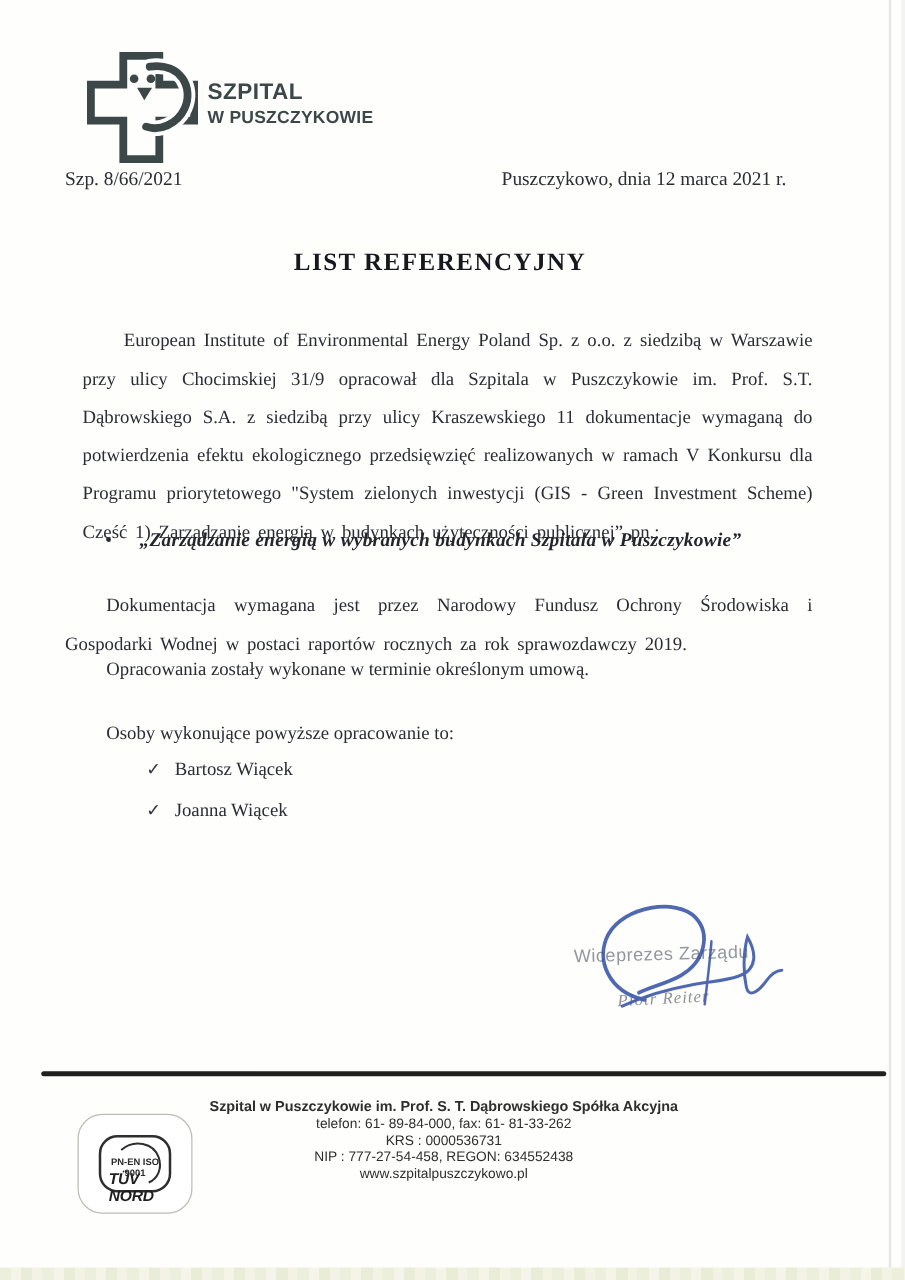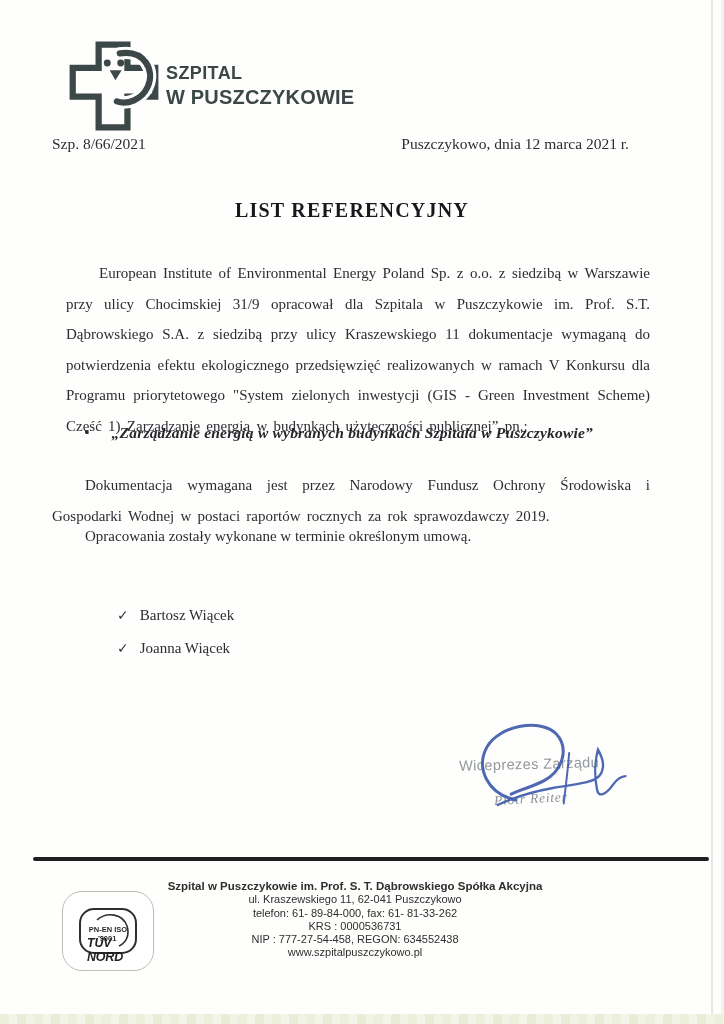--- a/index.html
+++ b/index.html
@@ -8,21 +8,21 @@
   
   .scan-line-right{position:absolute;top:0;bottom:0;right:11px;width:2px;background:rgba(130,136,140,.20);}
   .scan-edge-right{position:absolute;top:0;bottom:0;right:0;width:3px;background:rgba(150,152,150,.10);}
   .scan-band{position:absolute;left:0;right:0;bottom:0;height:10px;
       background:repeating-linear-gradient(90deg,#ecefdb 0 9px,#f4f5e8 9px 17px,#e9ecd6 17px 26px,#f2f3e4 26px 34px);}
   
   .logo-mark{position:absolute;left:66px;top:38px;}
   .logo-text{position:absolute;left:166px;top:62px;font-family:"Liberation Sans",sans-serif;
       color:#3c4747;font-weight:bold;line-height:1.25;}
   .logo-text .l1{font-size:18px;letter-spacing:.4px;}
-  .logo-text .l2{font-size:20px;letter-spacing:.2px;}
+  .logo-text .l2{font-size:14px;letter-spacing:.2px;}
   .ref-number{position:absolute;left:52px;top:135px;font-size:15.5px;}
   .date-line{position:absolute;right:95px;top:135px;font-size:15.5px;}
   
   .doc-title{position:absolute;left:0;right:20px;top:199px;text-align:center;
       font-size:20px;font-weight:bold;color:#17181d;letter-spacing:1.2px;}
   
   .body-par{position:absolute;left:52px;right:74px;font-size:15px;line-height:30.5px;
       text-align:justify;text-indent:33px;word-spacing:2.5px;}
   .p1{top:243px;margin-left:14px;}
   .p2{top:455px;}
@@ -89,20 +89,21 @@
   <p class="body-par p1">European Institute of Environmental Energy Poland Sp. z o.o. z siedzibą w Warszawie przy ulicy Chocimskiej 31/9 opracował dla Szpitala w Puszczykowie im. Prof. S.T. Dąbrowskiego S.A. z siedzibą przy ulicy Kraszewskiego 11 dokumentacje wymaganą do potwierdzenia efektu ekologicznego przedsięwzięć realizowanych w ramach V Konkursu dla Programu priorytetowego "System zielonych inwestycji (GIS - Green Investment Scheme) Część 1) Zarządzanie energią w budynkach użyteczności publicznej” pn.:</p>
 
   <div class="bullet-row">
     <span class="bullet-dot">•</span>
     <span class="bullet-text">„Zarządzanie energią w wybranych budynkach Szpitala w Puszczykowie”</span>
   </div>
 
   <p class="body-par p2">Dokumentacja wymagana jest przez Narodowy Fundusz Ochrony Środowiska i Gospodarki Wodnej w postaci raportów rocznych za rok sprawozdawczy 2019.</p>
 
   <div class="single-line p3">Opracowania zostały wykonane w terminie określonym umową.</div>
+  <div class="single-line p4">Osoby wykonujące powyższe opracowanie to:</div>
 
   <div class="author-row a1">
     <span class="check">✓</span>
     <span>Bartosz Wiącek</span>
   </div>
   <div class="author-row a2">
     <span class="check">✓</span>
     <span>Joanna Wiącek</span>
   </div>
 
@@ -116,21 +117,20 @@
         <path stroke-width="2.4" d="M44 82 C64 74 84 70 100 68 C116 66 128 66 138 63 C146 61 150 56 151 50 C152 44 150 38 147 32 C143 44 142 60 144 72 C145 80 152 78 160 68 C164 63 169 60 173 60"></path>
         <path stroke-width="2" d="M118 34 C116 50 113 66 110 84"></path>
       </g>
     </svg>
   </div>
 
   <div class="footer-rule"></div>
 
   <div class="footer-block">
     <div class="company">Szpital w Puszczykowie im. Prof. S. T. Dąbrowskiego Spółka Akcyjna</div>
-    <div>ul. Kraszewskiego 11, 62-041 Puszczykowo</div>
     <div>telefon: 61- 89-84-000,  fax: 61- 81-33-262</div>
     <div>KRS : 0000536731</div>
     <div>NIP : 777-27-54-458,  REGON: 634552438</div>
     <div>www.szpitalpuszczykowo.pl</div>
   </div>
 
   <div class="tuv-badge">
     <div class="tuv-inner">
       <svg class="tuv-arc" width="42" height="40" viewBox="0 0 42 40">
         <path d="M8 8 C18 -1 34 2 38 14 C41 23 37 31 30 34" fill="none" stroke="#2e2e2c" stroke-width="1.6"></path>

